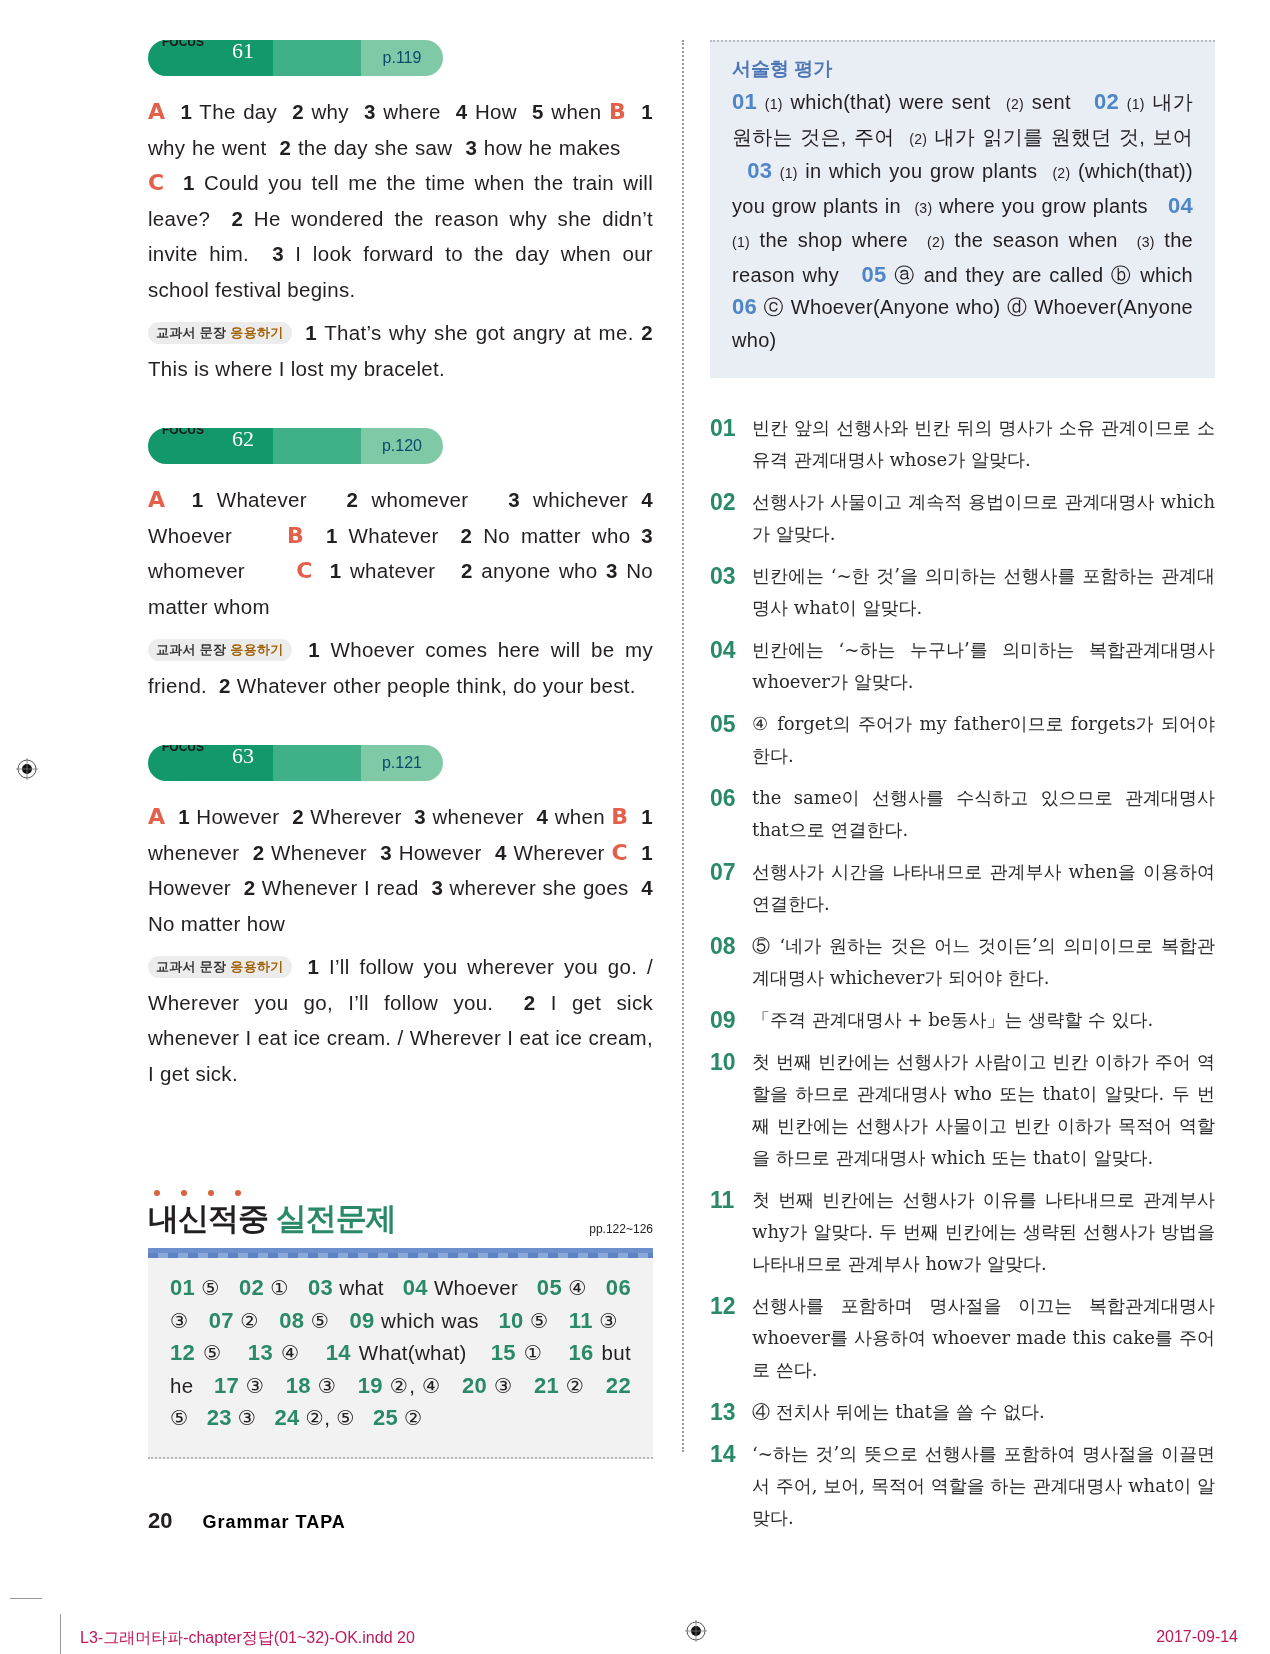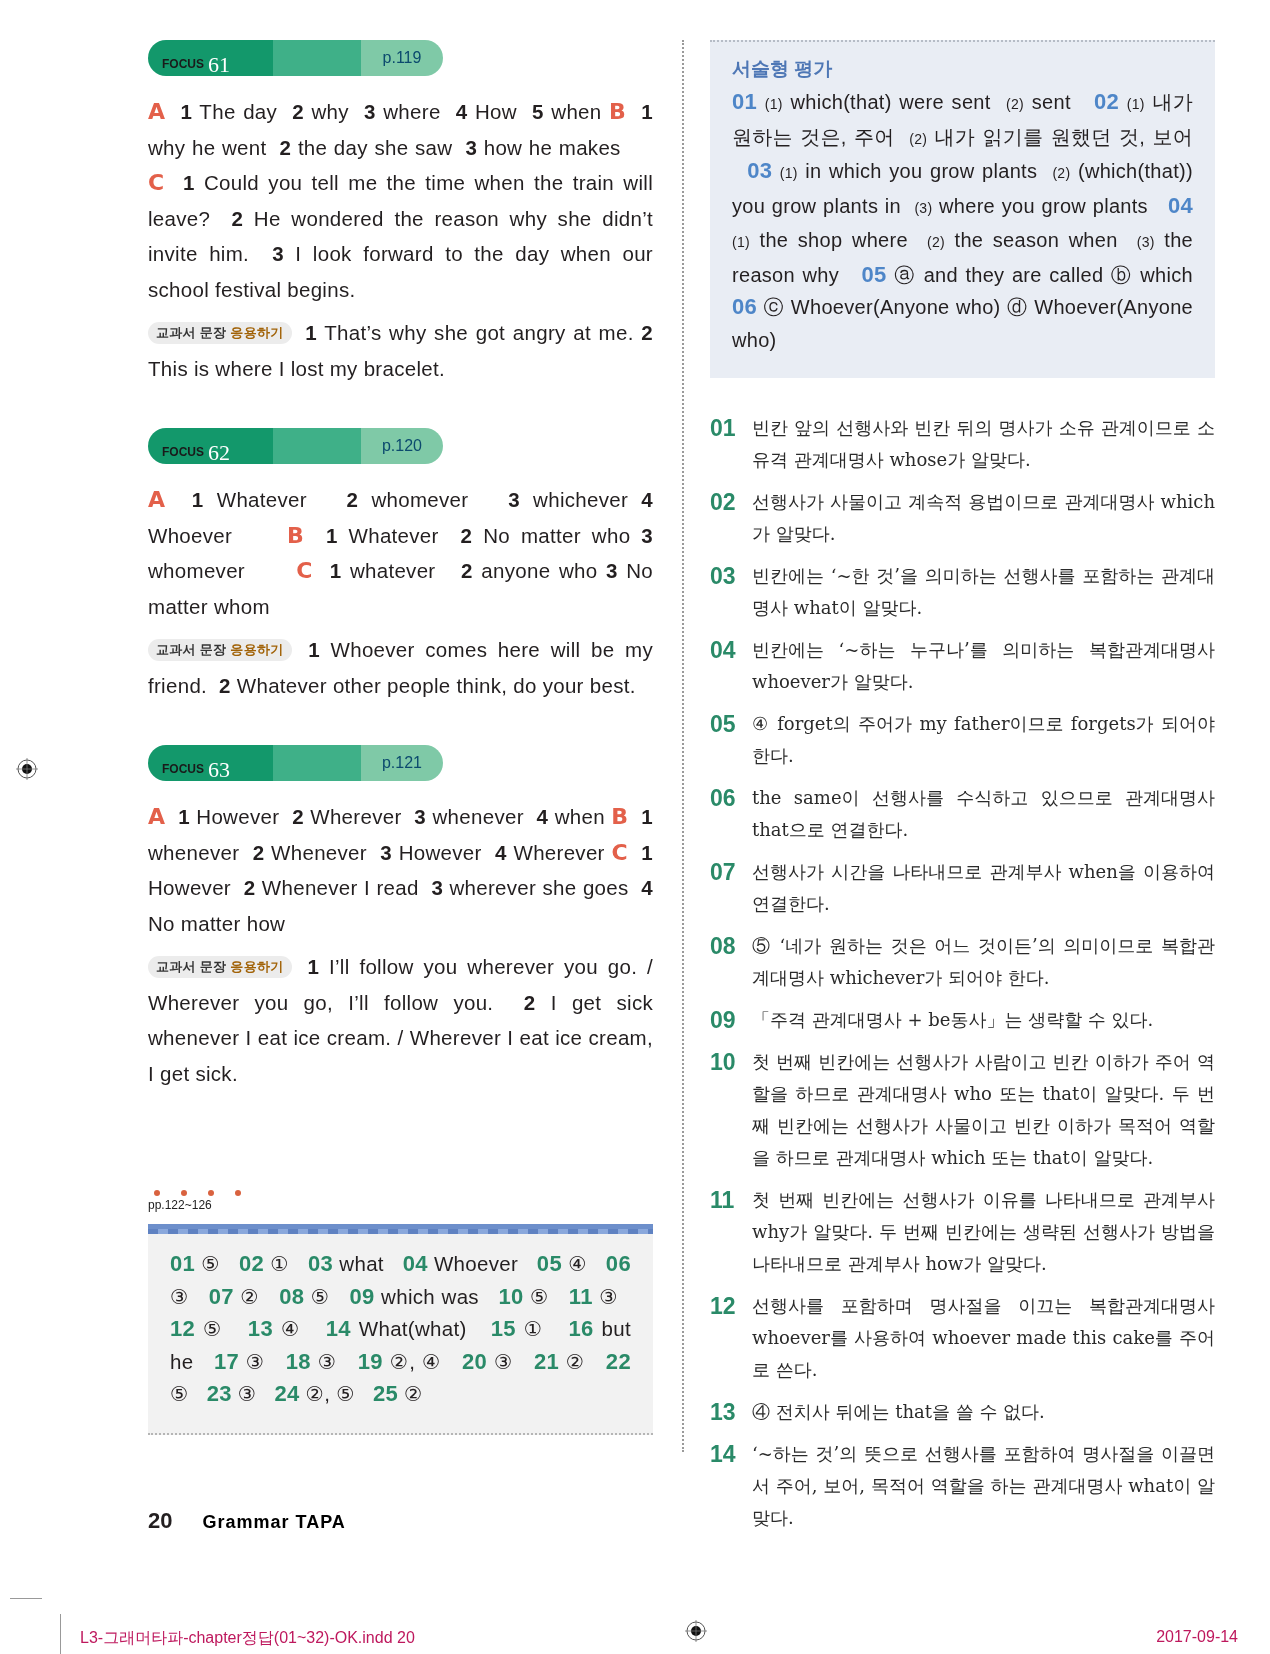--- a/index.html
+++ b/index.html
@@ -3,21 +3,21 @@
 <meta charset="utf-8">
 <style>
   html,body{margin:0;padding:0;background:#fff;}
   body{width:1270px;height:1654px;position:relative;overflow:hidden;font-family:"Liberation Sans","DejaVu Sans",sans-serif;color:#231f20;}
   .col-left{position:absolute;left:148px;top:40px;width:505px;}
   .col-divider{position:absolute;left:682px;top:40px;height:1412px;border-left:2px dotted #9a9a9a;}
   .col-right{position:absolute;left:710px;top:40px;width:505px;}
 
   
   .focus-bar{position:relative;width:295px;height:36px;border-radius:18px;overflow:hidden;display:flex;margin-bottom:18px;}
-  .focus-bar .seg1{width:125px;background:#13986b;display:flex;align-items:flex-end;padding-left:14px;box-sizing:border-box;}
+  .focus-bar .seg1{width:125px;background:#13986b;display:flex;align-items:flex-start;padding-left:14px;box-sizing:border-box;gap:24px;}
   .focus-bar .seg2{width:88px;background:#3fb088;}
   .focus-bar .seg3{flex:1;background:#7fc9a7;display:flex;align-items:center;justify-content:center;font-size:16px;color:#0c4a6e;}
   .focus-word{font-size:12px;font-weight:bold;color:#1a1a1a;margin-right:4px;position:relative;top:-5px;}
   .focus-num{font-size:22px;color:#fff;font-family:Liberation Serif, serif;font-weight:300;line-height:1;}
 
   .para{font-size:20.5px;line-height:35.5px;text-align:justify;letter-spacing:0.3px;}
   .para b.n{font-weight:bold;}
   .sec-letter{color:#e3604a;font-weight:bold;font-size:22px;font-family:"DejaVu Sans",sans-serif;}
   .tb-badge{display:inline-block;background:#ececec;border-radius:12px;padding:0 8px;font-size:13px;line-height:22px;font-weight:bold;color:#333;vertical-align:middle;margin-right:6px;position:relative;top:-2px;}
   .tb-badge .pink{color:#a16207;}
@@ -115,20 +115,21 @@
 </div>
 
 <div class="exam-wrap">
   <div class="dots">
       <span></span>
       <span></span>
       <span></span>
       <span></span>
     </div>
   <div class="exam-head">
+    <div class="exam-title"><span>내신적중</span> <span class="green">실전문제</span></div>
     <div class="exam-pages">pp.122~126</div>
   </div>
   <div class="zigzag"></div>
   <div class="exam-box">
     <div class="para" id="exam-answers"><span><span class="gnum">01</span> ⑤</span>&nbsp;&nbsp; <span><span class="gnum">02</span> ①</span>&nbsp;&nbsp; <span><span class="gnum">03</span> what</span>&nbsp;&nbsp; <span><span class="gnum">04</span> Whoever</span>&nbsp;&nbsp; <span><span class="gnum">05</span> ④</span>&nbsp;&nbsp; <span><span class="gnum">06</span> ③</span>&nbsp;&nbsp; <span><span class="gnum">07</span> ②</span>&nbsp;&nbsp; <span><span class="gnum">08</span> ⑤</span>&nbsp;&nbsp; <span><span class="gnum">09</span> which was</span>&nbsp;&nbsp; <span><span class="gnum">10</span> ⑤</span>&nbsp;&nbsp; <span><span class="gnum">11</span> ③</span>&nbsp;&nbsp; <span><span class="gnum">12</span> ⑤</span>&nbsp;&nbsp; <span><span class="gnum">13</span> ④</span>&nbsp;&nbsp; <span><span class="gnum">14</span> What(what)</span>&nbsp;&nbsp; <span><span class="gnum">15</span> ①</span>&nbsp;&nbsp; <span><span class="gnum">16</span> but he</span>&nbsp;&nbsp; <span><span class="gnum">17</span> ③</span>&nbsp;&nbsp; <span><span class="gnum">18</span> ③</span>&nbsp;&nbsp; <span><span class="gnum">19</span> ②, ④</span>&nbsp;&nbsp; <span><span class="gnum">20</span> ③</span>&nbsp;&nbsp; <span><span class="gnum">21</span> ②</span>&nbsp;&nbsp; <span><span class="gnum">22</span> ⑤</span>&nbsp;&nbsp; <span><span class="gnum">23</span> ③</span>&nbsp;&nbsp; <span><span class="gnum">24</span> ②, ⑤</span>&nbsp;&nbsp; <span><span class="gnum">25</span> ②</span>&nbsp;&nbsp; </div>
   </div>
 </div>
 
 <div class="col-divider"></div>
 

